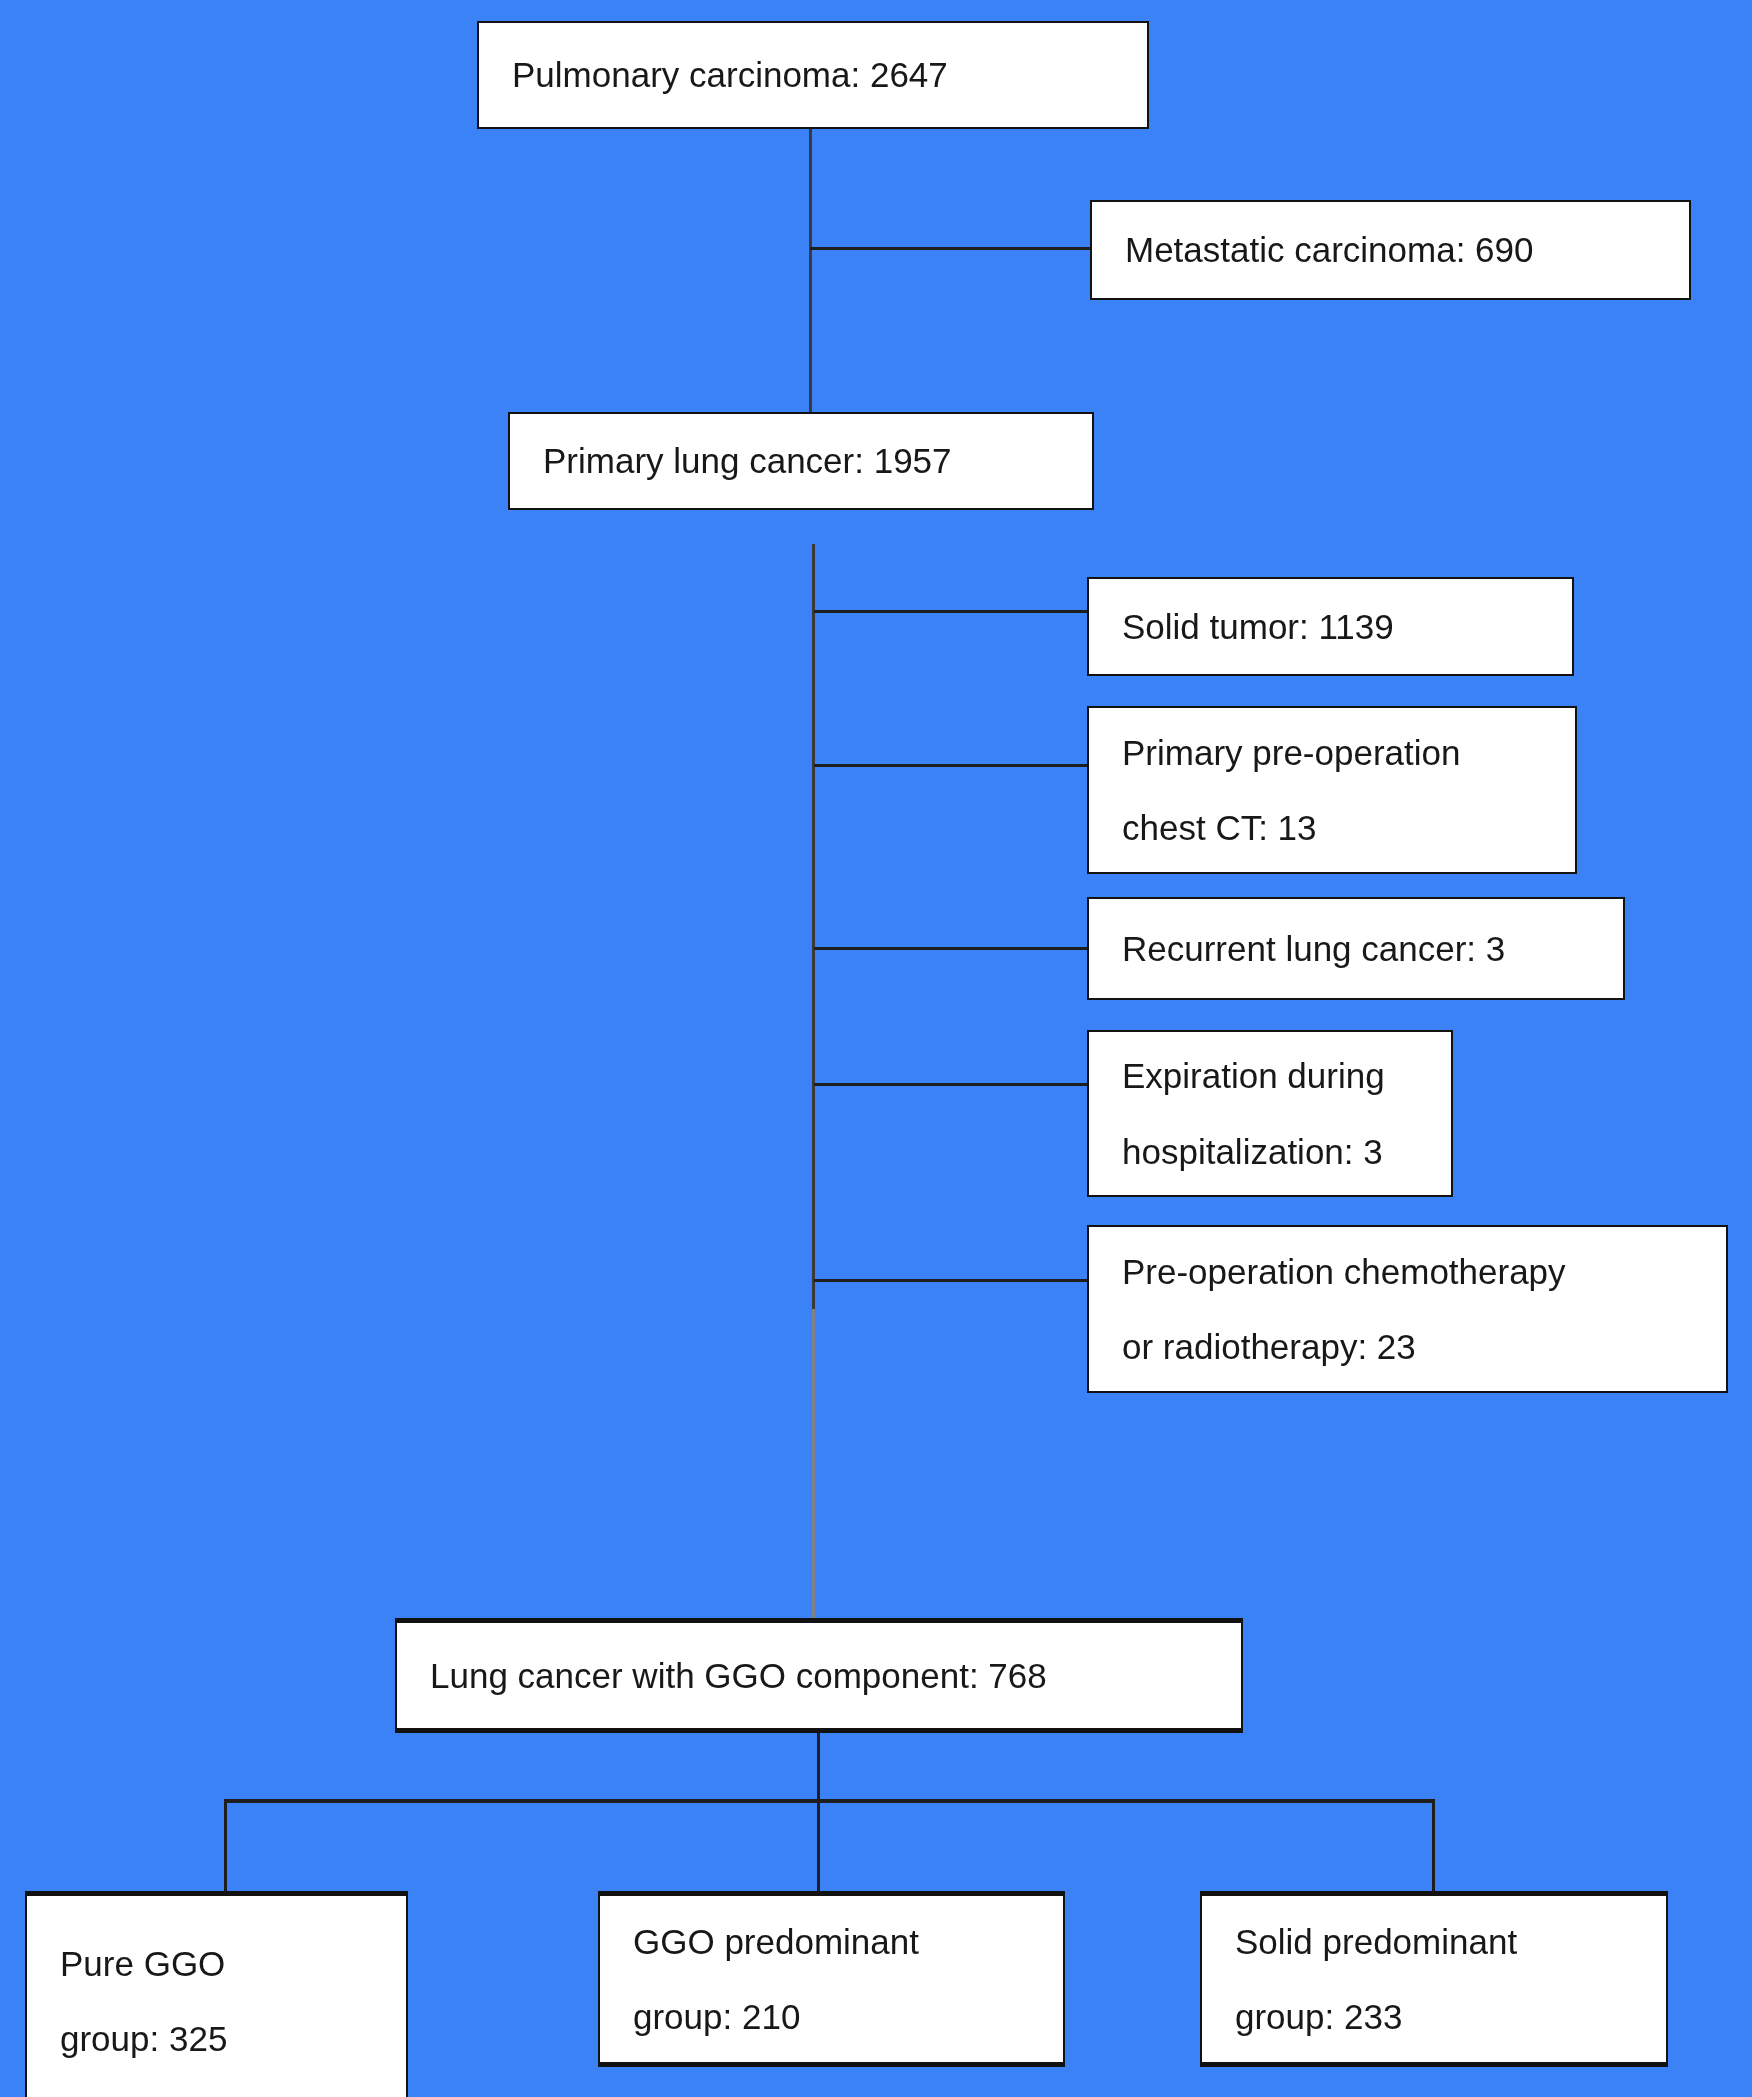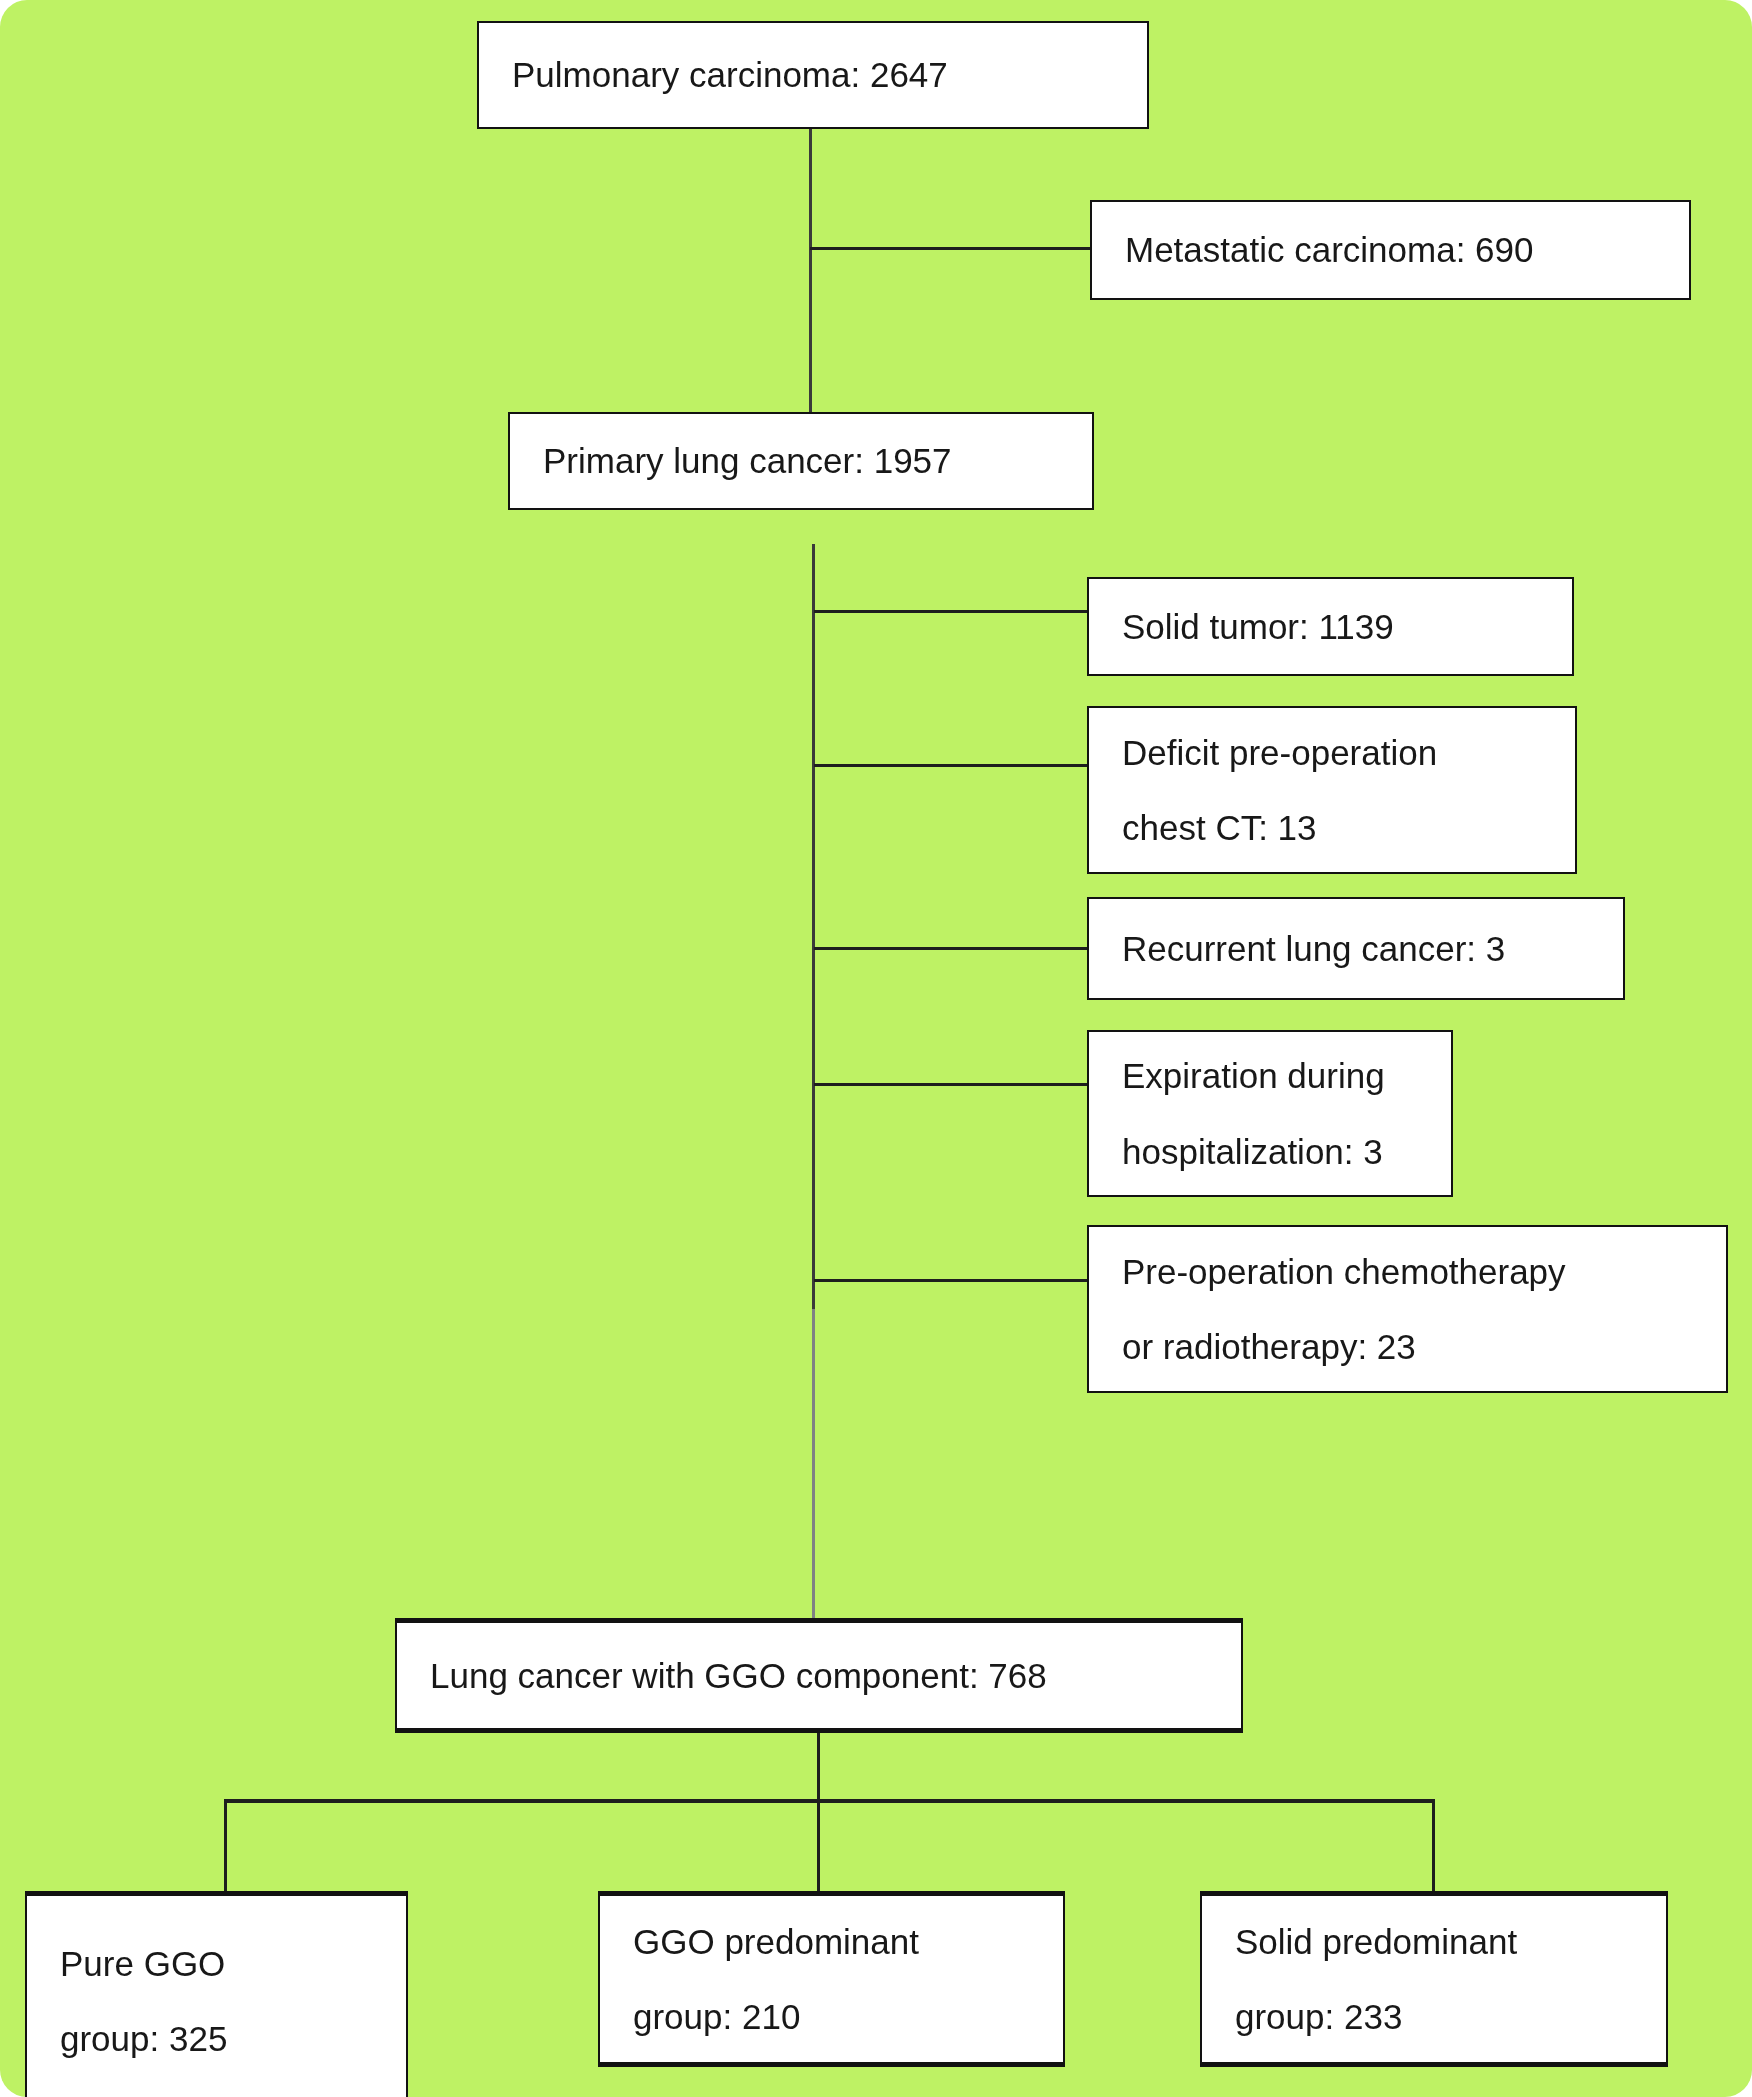--- a/index.html
+++ b/index.html
@@ -12,22 +12,21 @@
     height: 2097px;
     position: relative;
     overflow: hidden;
     font-family: "Liberation Sans", "DejaVu Sans", sans-serif;
   }
   .canvas {
     position: absolute;
     left: 0; top: 0;
     width: 1752px;
     height: 2097px;
-    background: #bef264;
-    border-radius: 27px;
+    background: #3b82f6;
   }
   .box {
     position: absolute;
     box-sizing: border-box;
     background: #ffffff;
     border: 2.9px solid #121212;
     display: flex;
     flex-direction: column;
     justify-content: center;
     align-items: flex-start;
@@ -90,21 +89,21 @@
 
   <div class="box" style="left:508px; top:412px; width:586px; height:98px;">
     <span>Primary lung cancer: 1957</span>
   </div>
 
   <div class="box" style="left:1087px; top:577px; width:487px; height:99px;">
     <span>Solid tumor: 1139</span>
   </div>
 
   <div class="box" style="left:1087px; top:706px; width:490px; height:168px;">
-    <span>Deficit pre-operation</span>
+    <span>Primary pre-operation</span>
     <span>chest CT: 13</span>
   </div>
 
   <div class="box" style="left:1087px; top:897px; width:538px; height:103px;">
     <span>Recurrent lung cancer: 3</span>
   </div>
 
   <div class="box" style="left:1087px; top:1030px; width:366px; height:167px;">
     <span>Expiration during</span>
     <span>hospitalization: 3</span>

